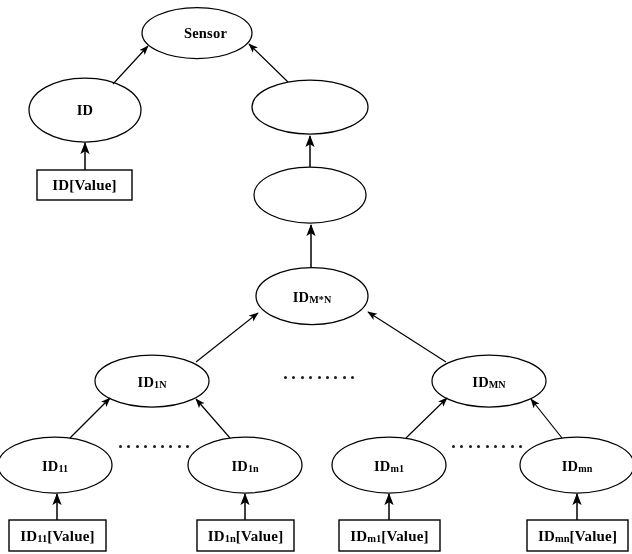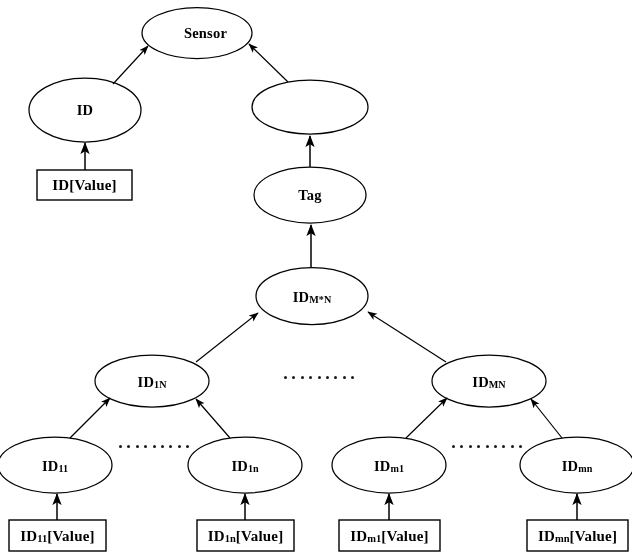--- a/index.html
+++ b/index.html
@@ -134,21 +134,20 @@
     <line x1="389" y1="520" x2="389" y2="494" stroke="#000000" stroke-width="1.5" marker-end="url(#arrowhead)"></line>
 
     <line x1="577" y1="520" x2="577" y2="494" stroke="#000000" stroke-width="1.5" marker-end="url(#arrowhead)"></line>
   </svg>
 
   <div class="node-label ell-label" style="left:142px; top:20px; width:127px; height:26px;text-align:right;">Sensor</div>
 
   <div class="node-label ell-label" style="left:29px; top:97px; width:112px; height:26px;">ID</div>
 
 
-  <div class="node-label ell-label" style="left:254px; top:182px; width:112px; height:26px;">Tag</div>
 
   <div class="node-label ell-label" style="left:256px; top:284px; width:112px; height:26px;">
     <span>ID</span>
       <sub>M*N</sub>
   </div>
 
   <div class="node-label ell-label" style="left:96px; top:369px; width:112px; height:26px;">
     <span>ID</span>
       <sub>1N</sub>
   </div>

